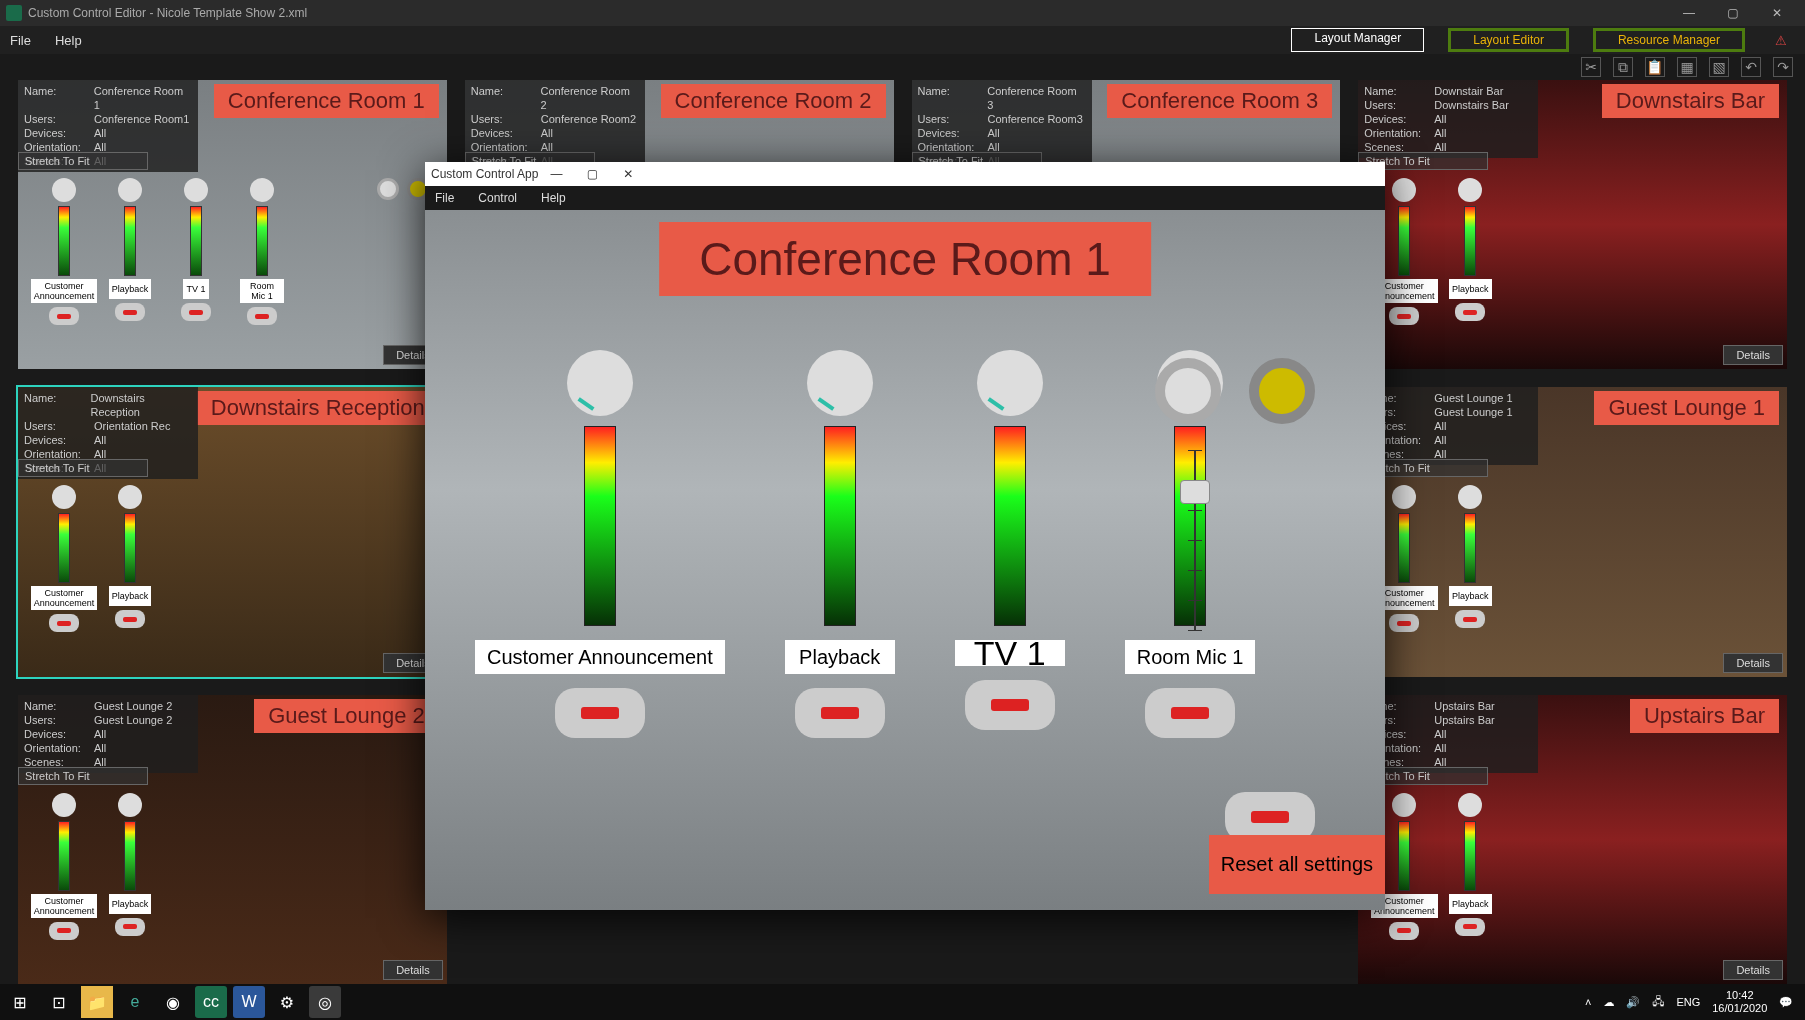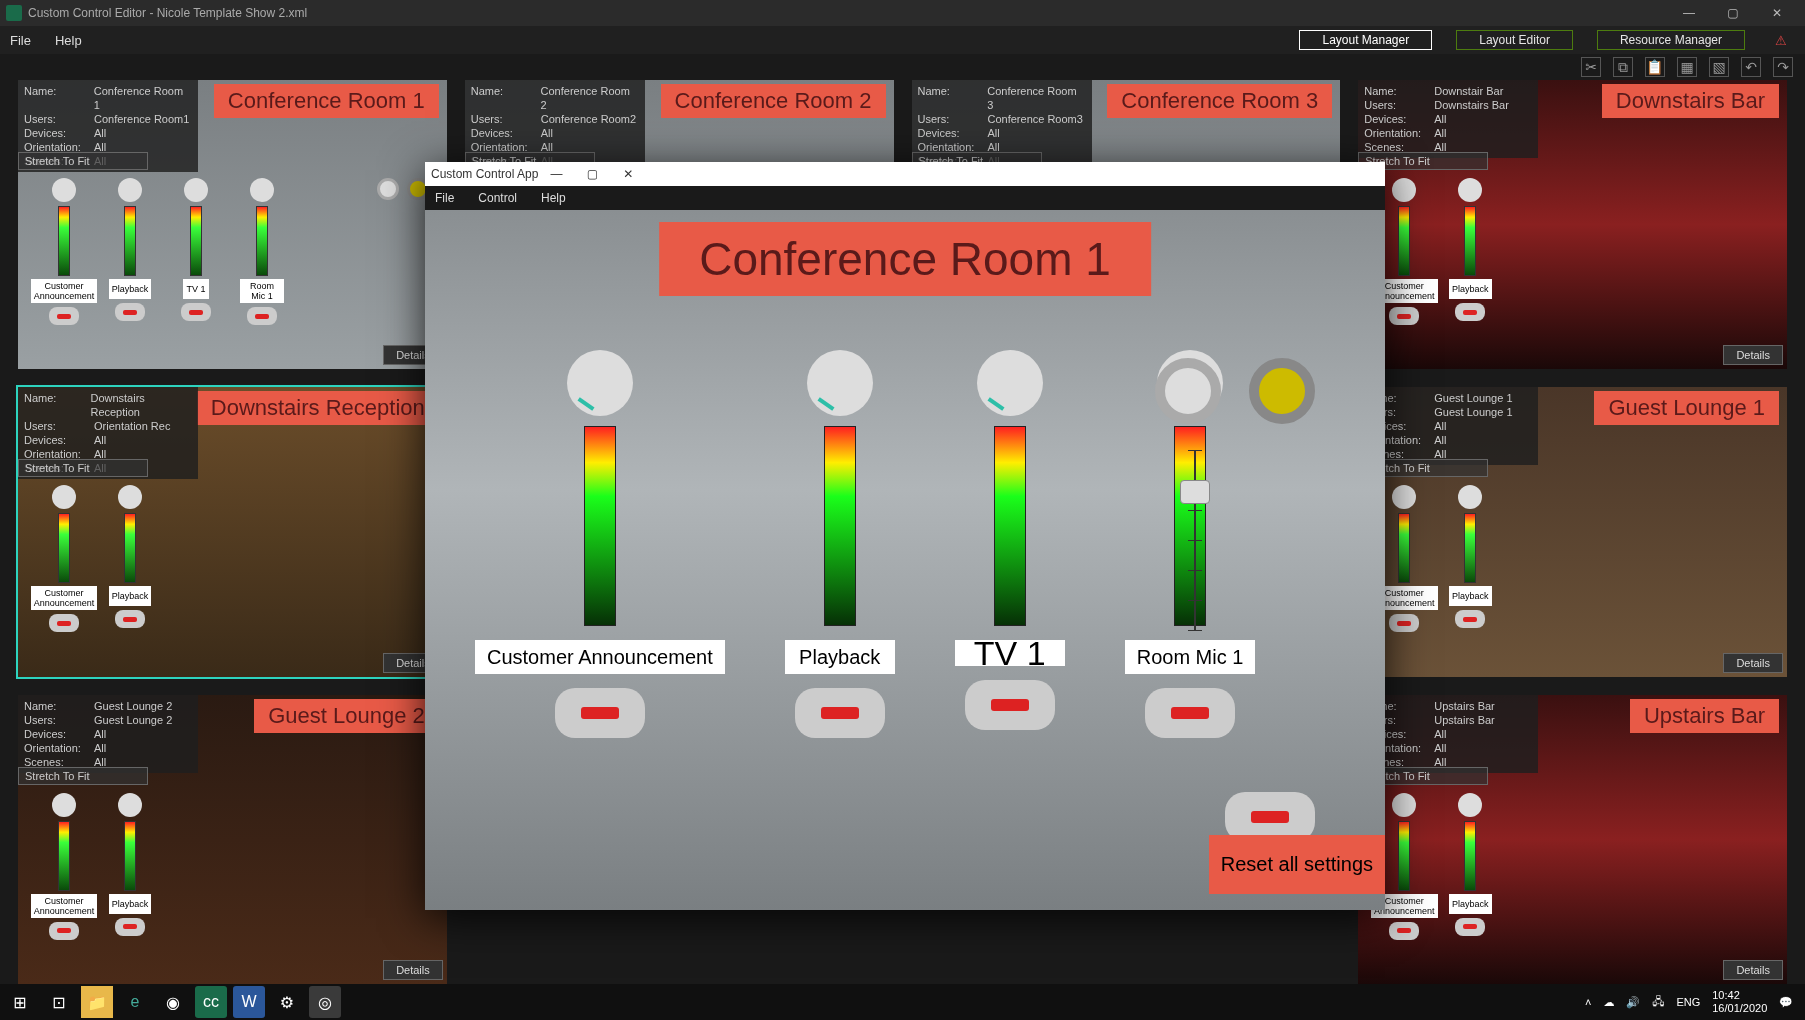--- a/index.html
+++ b/index.html
@@ -4,21 +4,21 @@
 <style>
 *{box-sizing:border-box;margin:0;padding:0;font-family:"Segoe UI",Arial,sans-serif}
 body{background:#1a1a1a;width:1805px;height:1020px;overflow:hidden;position:relative;color:#ccc}
 .titlebar{height:26px;background:#2b2b2b;display:flex;align-items:center;padding:0 6px;font-size:12px;color:#aaa}
 .titlebar .ticon{width:16px;height:16px;background:#1a6b4a;border-radius:2px;margin-right:6px}
 .titlebar .spacer{flex:1}
 .wbtn{width:44px;height:26px;display:flex;align-items:center;justify-content:center;color:#bbb;font-size:12px}
 .menubar{height:28px;background:#202020;display:flex;align-items:center;padding:0 10px;font-size:13px;color:#ddd;position:relative}
 .menubar .mitem{margin-right:24px;cursor:pointer}
 .pillrow{display:flex;gap:24px;margin-left:auto;margin-right:30px}
-.pill{border:1px solid #4d7c0f;padding:2px 22px;font-size:12px;color:#e5e5e5;background:transparent}
+.pill{border:3px solid #4d7c0f;padding:2px 22px;font-size:12px;color:#eab308;background:transparent}
 .pill.active{border:1px solid #fff;color:#fff}
 .toolrow{height:26px;background:#1a1a1a;display:flex;justify-content:flex-end;align-items:center;padding-right:12px;gap:12px;color:#999;font-size:14px}
 .toolrow span{width:20px;height:20px;display:flex;align-items:center;justify-content:center;border:1px solid #555}
 .grid{position:absolute;top:80px;left:0;right:0;bottom:36px;display:grid;grid-template-columns:repeat(4,1fr);grid-template-rows:repeat(3,1fr);gap:18px;padding:0 18px}
 .tile{position:relative;background:#555;overflow:hidden}
 .tile.bg1{background:linear-gradient(#7a7f82,#9aa0a3)}
 .tile.bg2{background:linear-gradient(#3a1010,#8a2020,#1a0808)}
 .tile.bg3{background:linear-gradient(#6b4d2a,#3a2a18)}
 .tile.bg4{background:linear-gradient(#4a3628,#6b5238)}
 .tile.bg5{background:linear-gradient(#2a1a12,#4a2a18)}
@@ -38,21 +38,21 @@
 .mute-s::after{content:"";width:14px;height:5px;background:#d22;border-radius:2px}
 .indic-s{position:absolute;top:98px;right:18px;display:flex;gap:8px}
 .ind{width:22px;height:22px;border-radius:50%;border:3px solid #aaa;background:#ddd}
 .ind.on{background:#cdbb00;border-color:#888}
 .taskbar{position:absolute;bottom:0;left:0;right:0;height:36px;background:#101010;display:flex;align-items:center;color:#fff;font-size:12px}
 .taskbar .start{width:40px;height:36px;display:flex;align-items:center;justify-content:center;font-size:16px}
 .taskbar .search{display:flex;align-items:center;background:#fff;color:#555;height:32px;width:320px;border-radius:2px;padding:0 8px;margin:2px}
 .taskbar .search .sicon{width:18px;height:18px;border:2px solid #555;border-radius:50%;margin-right:8px}
 .taskbar .tic{width:32px;height:32px;display:flex;align-items:center;justify-content:center;margin:0 3px;font-size:16px}
 .taskbar .tray{margin-left:auto;display:flex;align-items:center;gap:12px;padding-right:12px;font-size:11px}
-.clock{text-align:left;line-height:13px}
+.clock{text-align:center;line-height:13px}
 
 
 .modal{position:absolute;top:162px;left:425px;width:960px;background:#000;box-shadow:0 8px 40px rgba(0,0,0,.8)}
 .modal .mtb{height:24px;background:#fff;display:flex;align-items:center;font-size:12px;color:#333;padding:0 6px}
 .modal .mtb .ticon{background:#1a6b4a}
 .modal .mtb .wbtn{color:#333;width:36px;height:24px}
 .modal .mmenu{height:24px;background:#1a1a1a;display:flex;align-items:center;padding:0 10px;font-size:12px;color:#ddd;gap:24px}
 .preview{height:700px;background:linear-gradient(#8a8f92,#b0b5b8 40%,#7a7f82);position:relative;overflow:hidden}
 .pbanner{position:absolute;top:12px;left:50%;transform:translateX(-50%);background:#e85a47;color:#5a1a1a;font-family:"Segoe UI Light",sans-serif;font-size:46px;padding:10px 40px;white-space:nowrap}
 .pchannels{position:absolute;top:140px;left:50px;display:flex;gap:60px}

